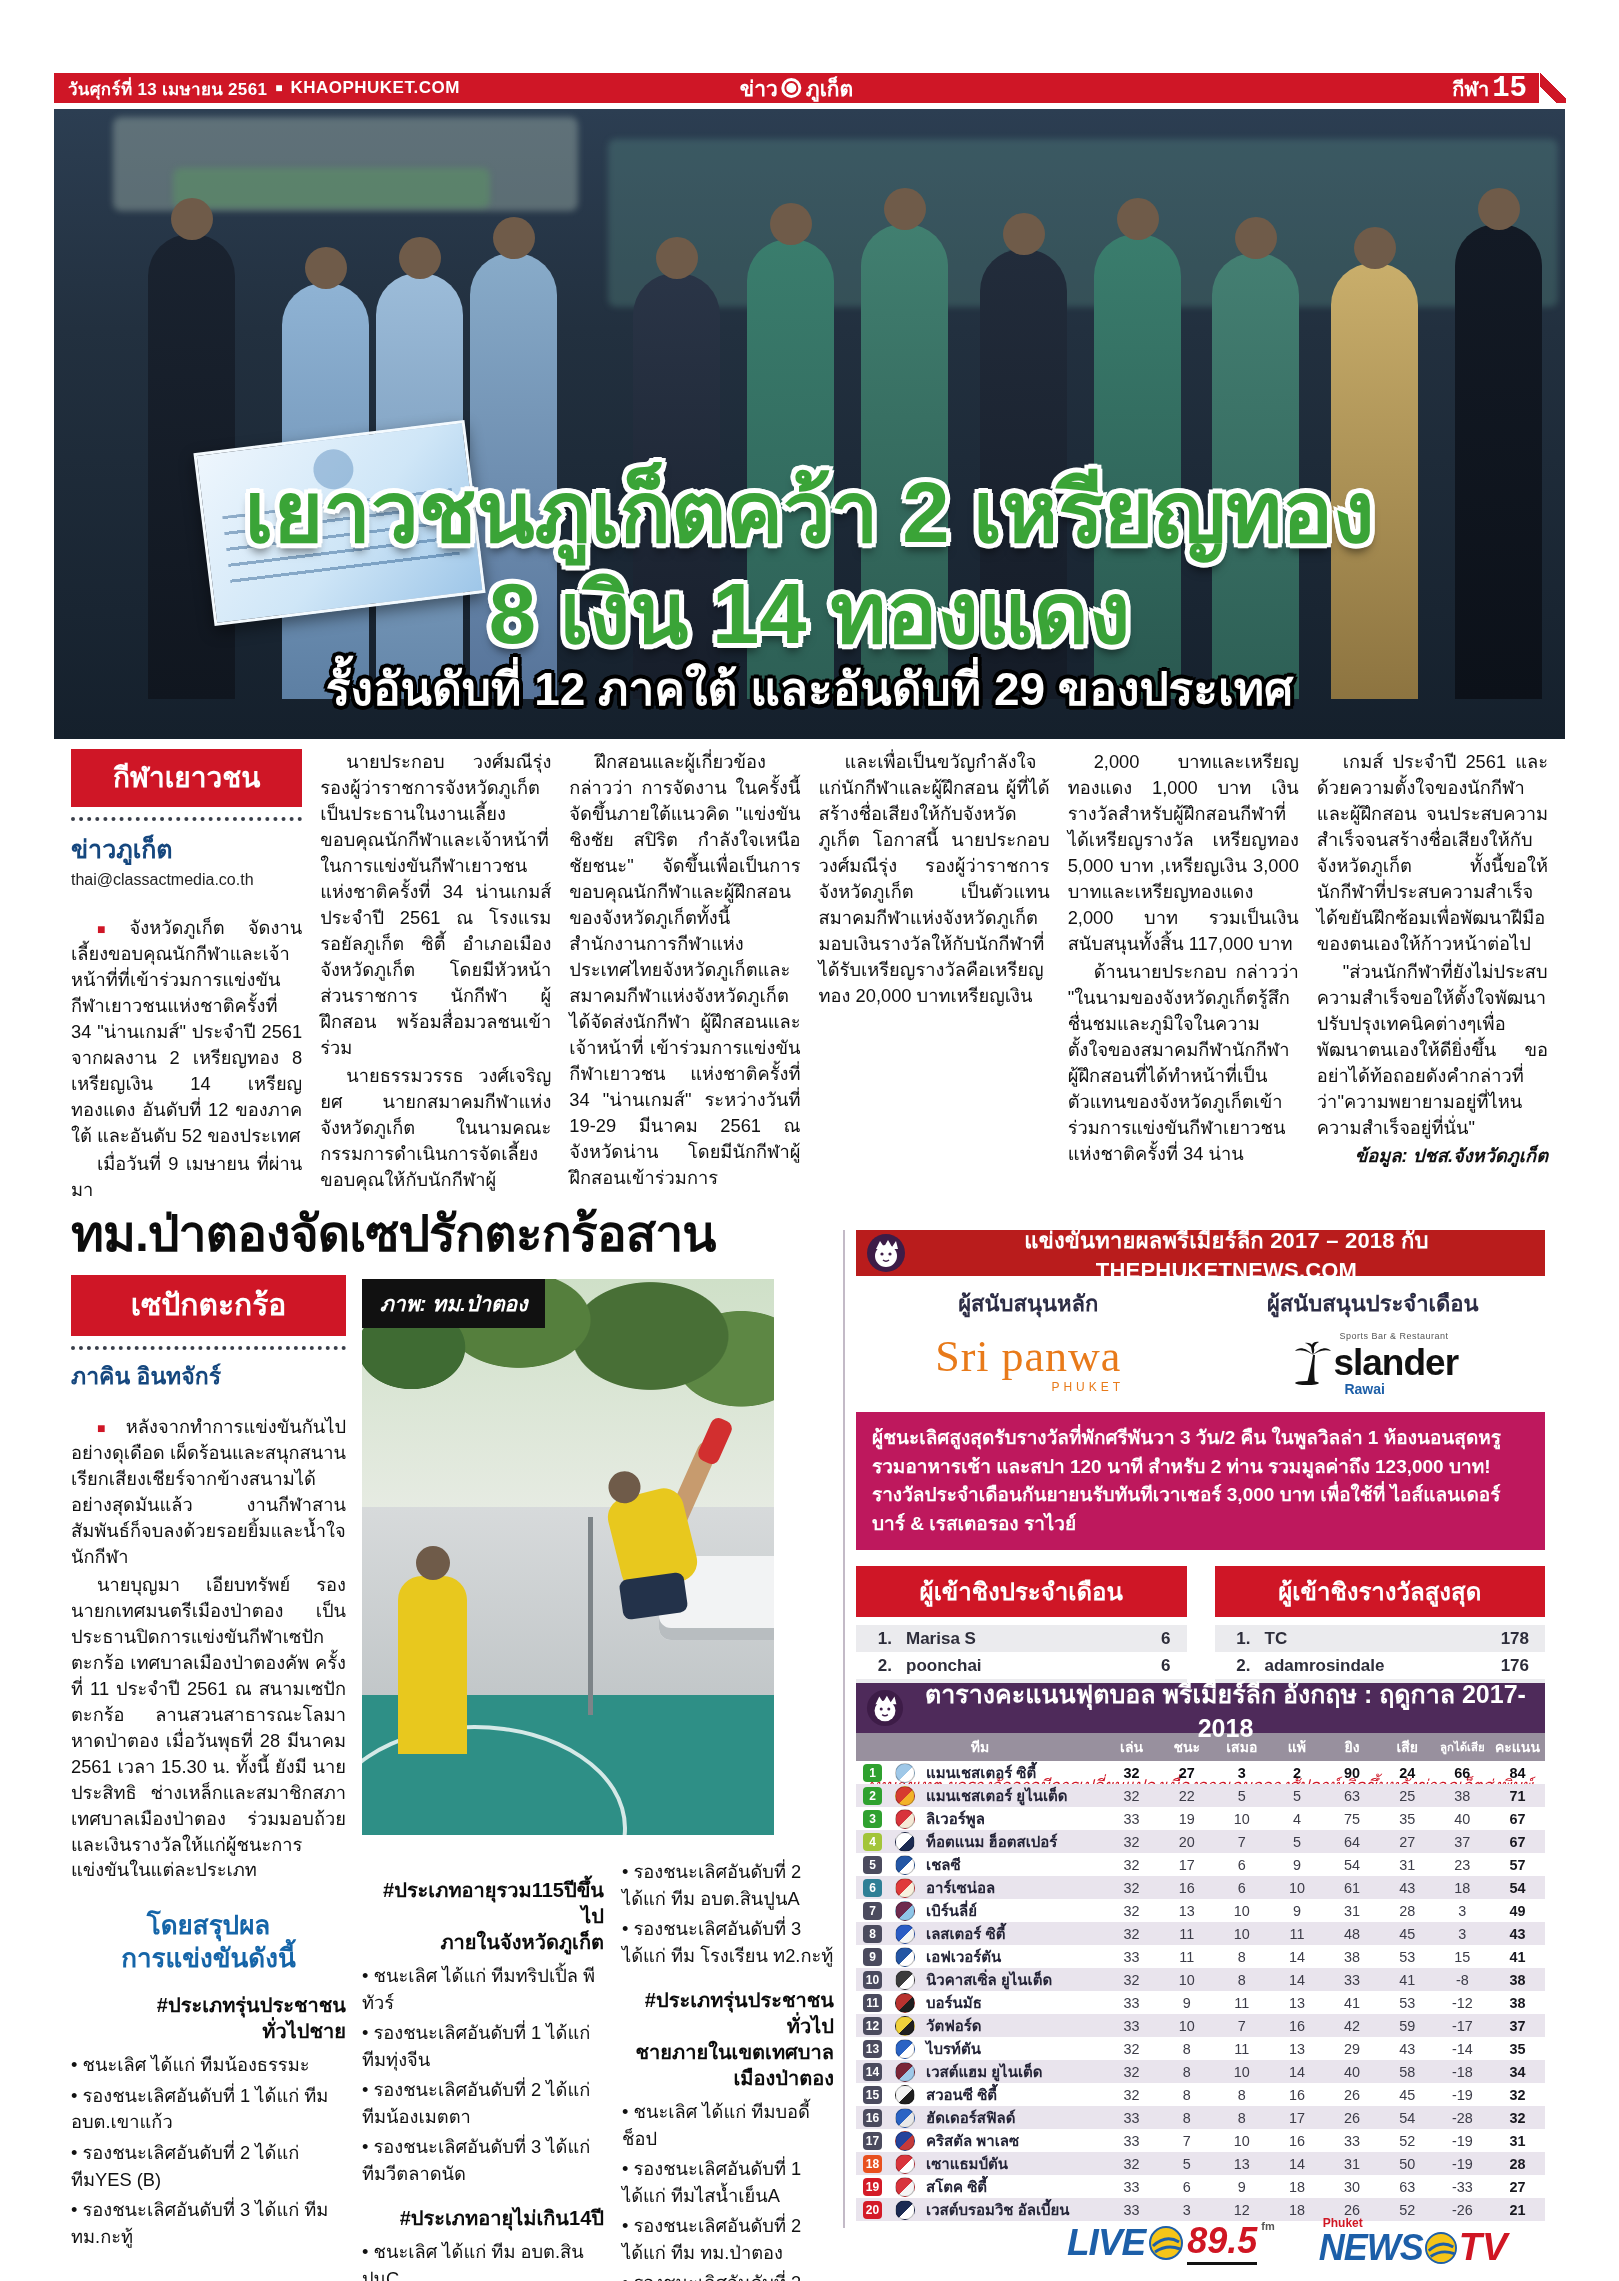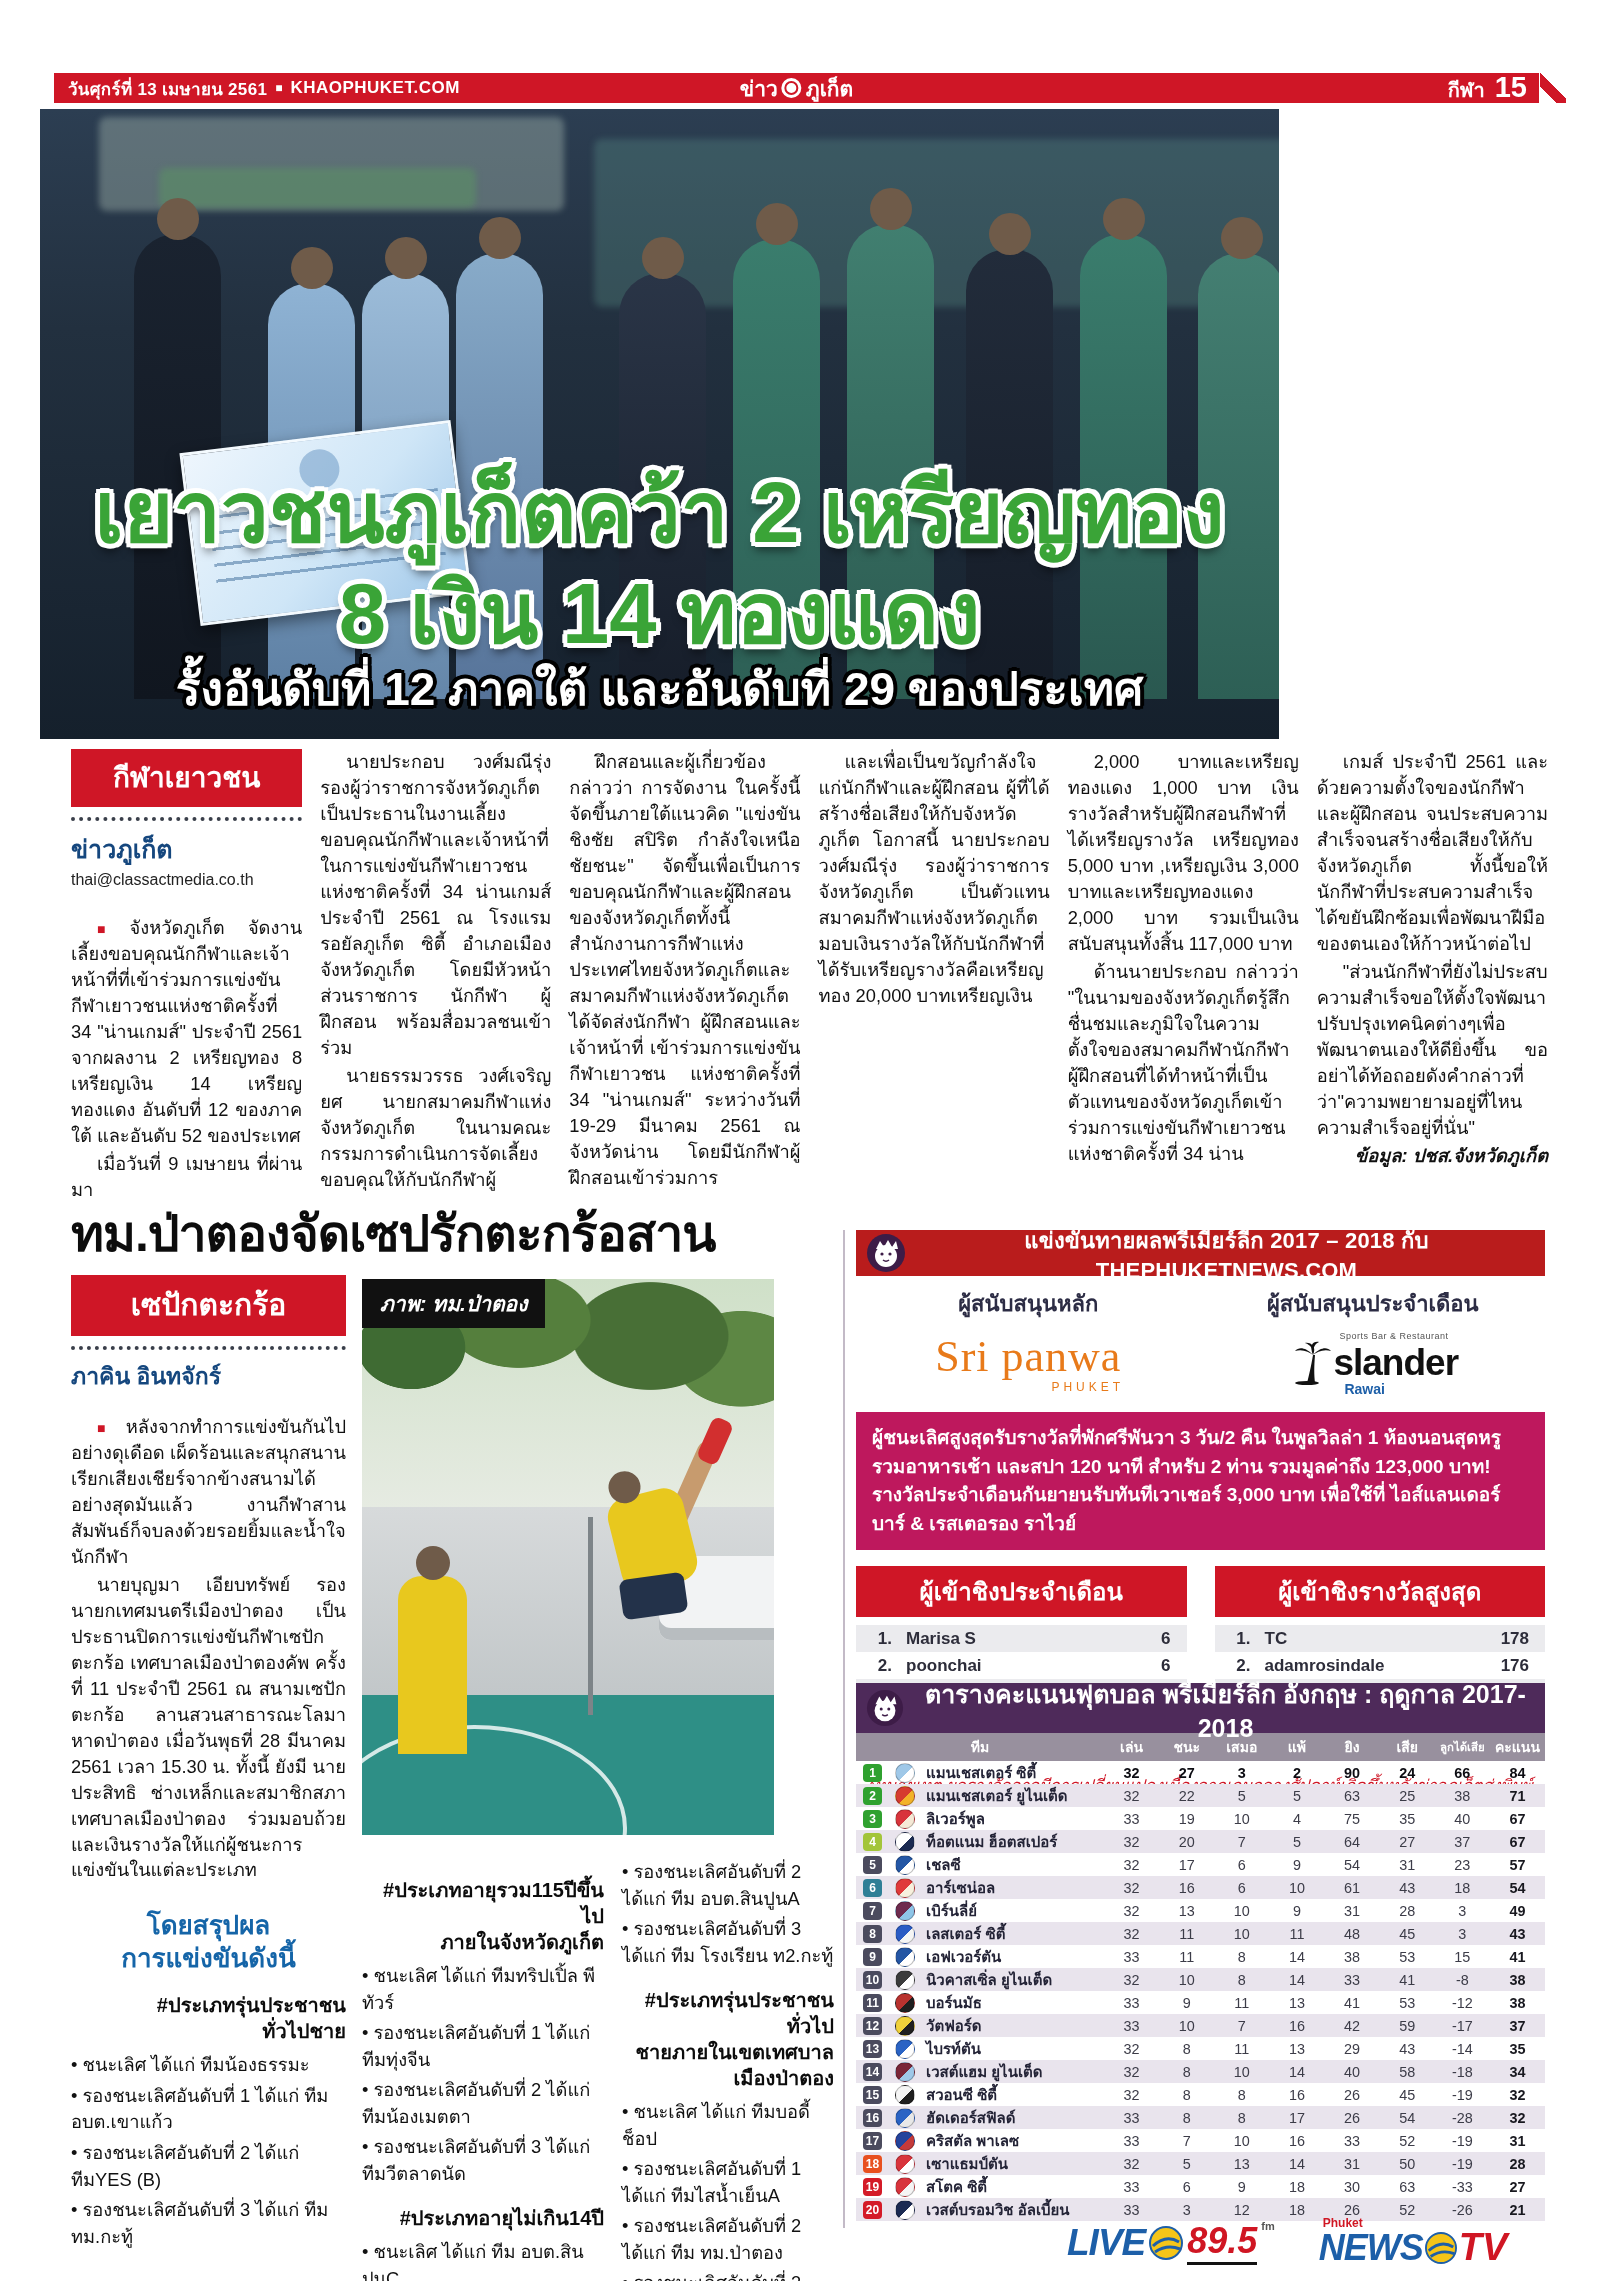--- a/index.html
+++ b/index.html
@@ -5,26 +5,26 @@
   html,body{margin:0;padding:0;background:#888;}
   .page{position:relative;width:1620px;height:2281px;background:#fff;font-family:"Liberation Sans",sans-serif;overflow:hidden;margin:0 auto;}
   
   .topbar{position:absolute;left:54px;top:73px;width:1485px;height:30px;background:#cf1626;color:#fff;display:flex;align-items:center;}
   .topbar .date{font-size:17px;font-weight:bold;margin-left:14px;letter-spacing:0.3px;}
   .topbar .sq-sep{font-size:12px;margin:0 8px;}
   .topbar .site{font-size:17px;font-weight:bold;letter-spacing:0.5px;}
   .masthead{position:absolute;left:50%;transform:translateX(-50%);display:flex;align-items:center;gap:4px;font-weight:bold;font-size:21px;}
   .globe-mini{width:20px;height:20px;border-radius:50%;background:#fff;position:relative;display:inline-block;}
   .globe-mini:before{content:'';position:absolute;inset:3px;border-radius:50%;border:2px solid #cf1626;}
-  .topbar .section-wrap{margin-left:auto;display:flex;align-items:baseline;gap:10px;margin-right:12px;}
+  .topbar .section-wrap{margin-left:auto;display:flex;align-items:baseline;gap:3px;margin-right:12px;font-family:Liberation Mono, monospace;}
   .topbar .section{font-size:20px;font-weight:bold;}
   .topbar .pageno{font-size:29px;font-weight:900;}
   .corner-slash{position:absolute;left:1540px;top:73px;width:26px;height:30px;background:linear-gradient(45deg,#fff 30%,#cf1626 30%,#cf1626 55%,#fff 55%);}
   
-  .photo1{position:absolute;left:40px;top:109px;width:1239px;height:630px;background:linear-gradient(180deg,#2c3e52 0%,#22303f 35%,#15202c 100%);overflow:hidden;}
+  .photo1{position:absolute;left:54px;top:109px;width:1511px;height:630px;background:linear-gradient(180deg,#2c3e52 0%,#22303f 35%,#15202c 100%);overflow:hidden;}
   .banner-blur{position:absolute;border-radius:8px;filter:blur(3px);}
   .b1{left:59px;top:8px;width:465px;height:94px;background:rgba(215,235,215,.30);}
   .b2{left:554px;top:30px;width:950px;height:168px;background:rgba(120,190,170,.22);}
   .b3{left:119px;top:59px;width:317px;height:40px;background:rgba(90,170,90,.35);}
   .person{position:absolute;bottom:40px;width:87px;border-radius:42px 42px 0 0;}
   .person:before{content:'';position:absolute;top:-36px;left:50%;transform:translateX(-50%);width:42px;height:42px;border-radius:50%;background:#6f5b49;}
   .cheque{position:absolute;left:149px;top:327px;width:267px;height:168px;transform:rotate(-7deg);background:linear-gradient(135deg,#eef6fd 0%,#cfe6f7 55%,#9ec6e8 100%);border:3px solid #f4fafe;box-shadow:0 6px 16px rgba(0,0,0,.45);}
   .cheque:after{content:'';position:absolute;left:18px;right:18px;top:63px;height:69px;background:repeating-linear-gradient(180deg,rgba(40,90,140,.45) 0 3px,transparent 3px 16px);}
   .cheque:before{content:'';position:absolute;left:50%;top:10px;transform:translateX(-50%);width:40px;height:40px;border-radius:50%;background:rgba(50,110,170,.35);}
   .hl{position:absolute;width:100%;text-align:center;font-weight:900;color:#3aa437;

